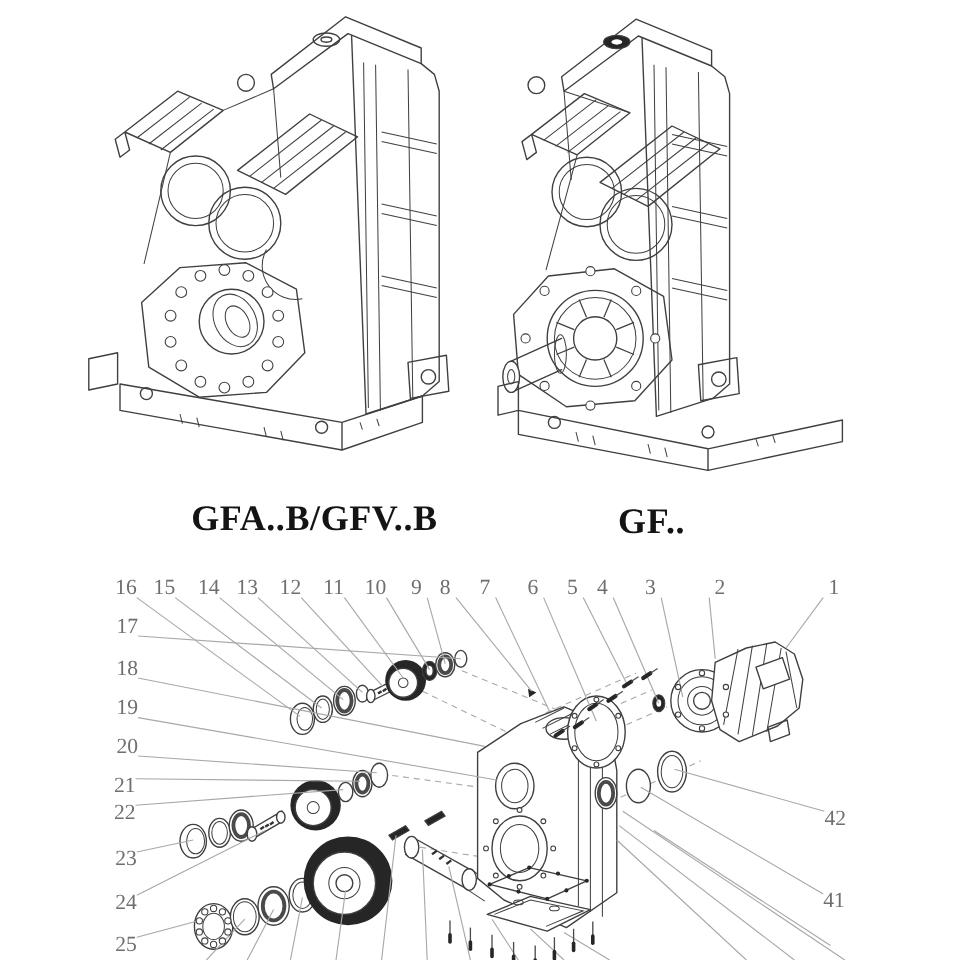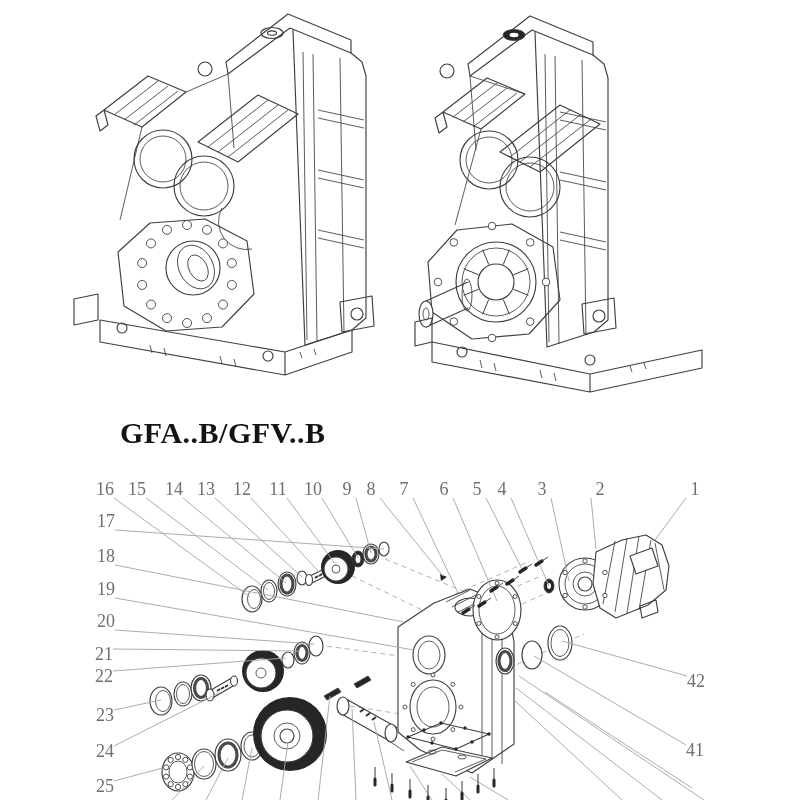--- a/index.html
+++ b/index.html
@@ -16,21 +16,21 @@
   .thin{fill:none;stroke:var(--line);stroke-width:0.85;}
   .dk  {fill:var(--dark);stroke:none;}
   .dks {fill:var(--dark);stroke:var(--line);stroke-width:0.9;}
   .ring3{fill:none;stroke:var(--mid);stroke-width:3.2;}
   .leader{stroke:var(--leader);stroke-width:0.95;fill:none;}
   .dash{stroke:var(--leader);stroke-width:0.9;stroke-dasharray:5 4;fill:none;}
   .knurl{stroke:#333;stroke-width:2;}
   #art text{font-family:"Liberation Serif",serif;font-size:18px;fill:var(--num);
             text-anchor:middle;dominant-baseline:middle;}
   .model-label{position:absolute;font-weight:700;font-size:30px;color:var(--label);
-               letter-spacing:0.5px;white-space:nowrap;}
+               text-align:center;letter-spacing:0.5px;white-space:nowrap;}
   #label-left {left:120px;top:416px;width:284px;}
   #label-right{left:488px;top:418px;width:110px;}
 </style>
 </head>
 <body>
 
 <div id="stage">
 
 <svg id="art" width="800" height="800" viewBox="0 0 800 800">
 
@@ -403,13 +403,14 @@
           <circle cx="456" cy="749" r="1.7" fill="var(--dark)"></circle>
           <circle cx="424" cy="730" r="1.7" fill="var(--dark)"></circle>
           <circle cx="465" cy="728" r="1.7" fill="var(--dark)"></circle>
           <circle cx="472" cy="742" r="1.7" fill="var(--dark)"></circle>
           <circle cx="432" cy="743" r="1.7" fill="var(--dark)"></circle>
         </g>
   </g>
 </svg>
 
 <div id="label-left" class="model-label">GFA..B/GFV..B</div>
+<div id="label-right" class="model-label">GF..</div>
 </div>
 
 </body></html>

